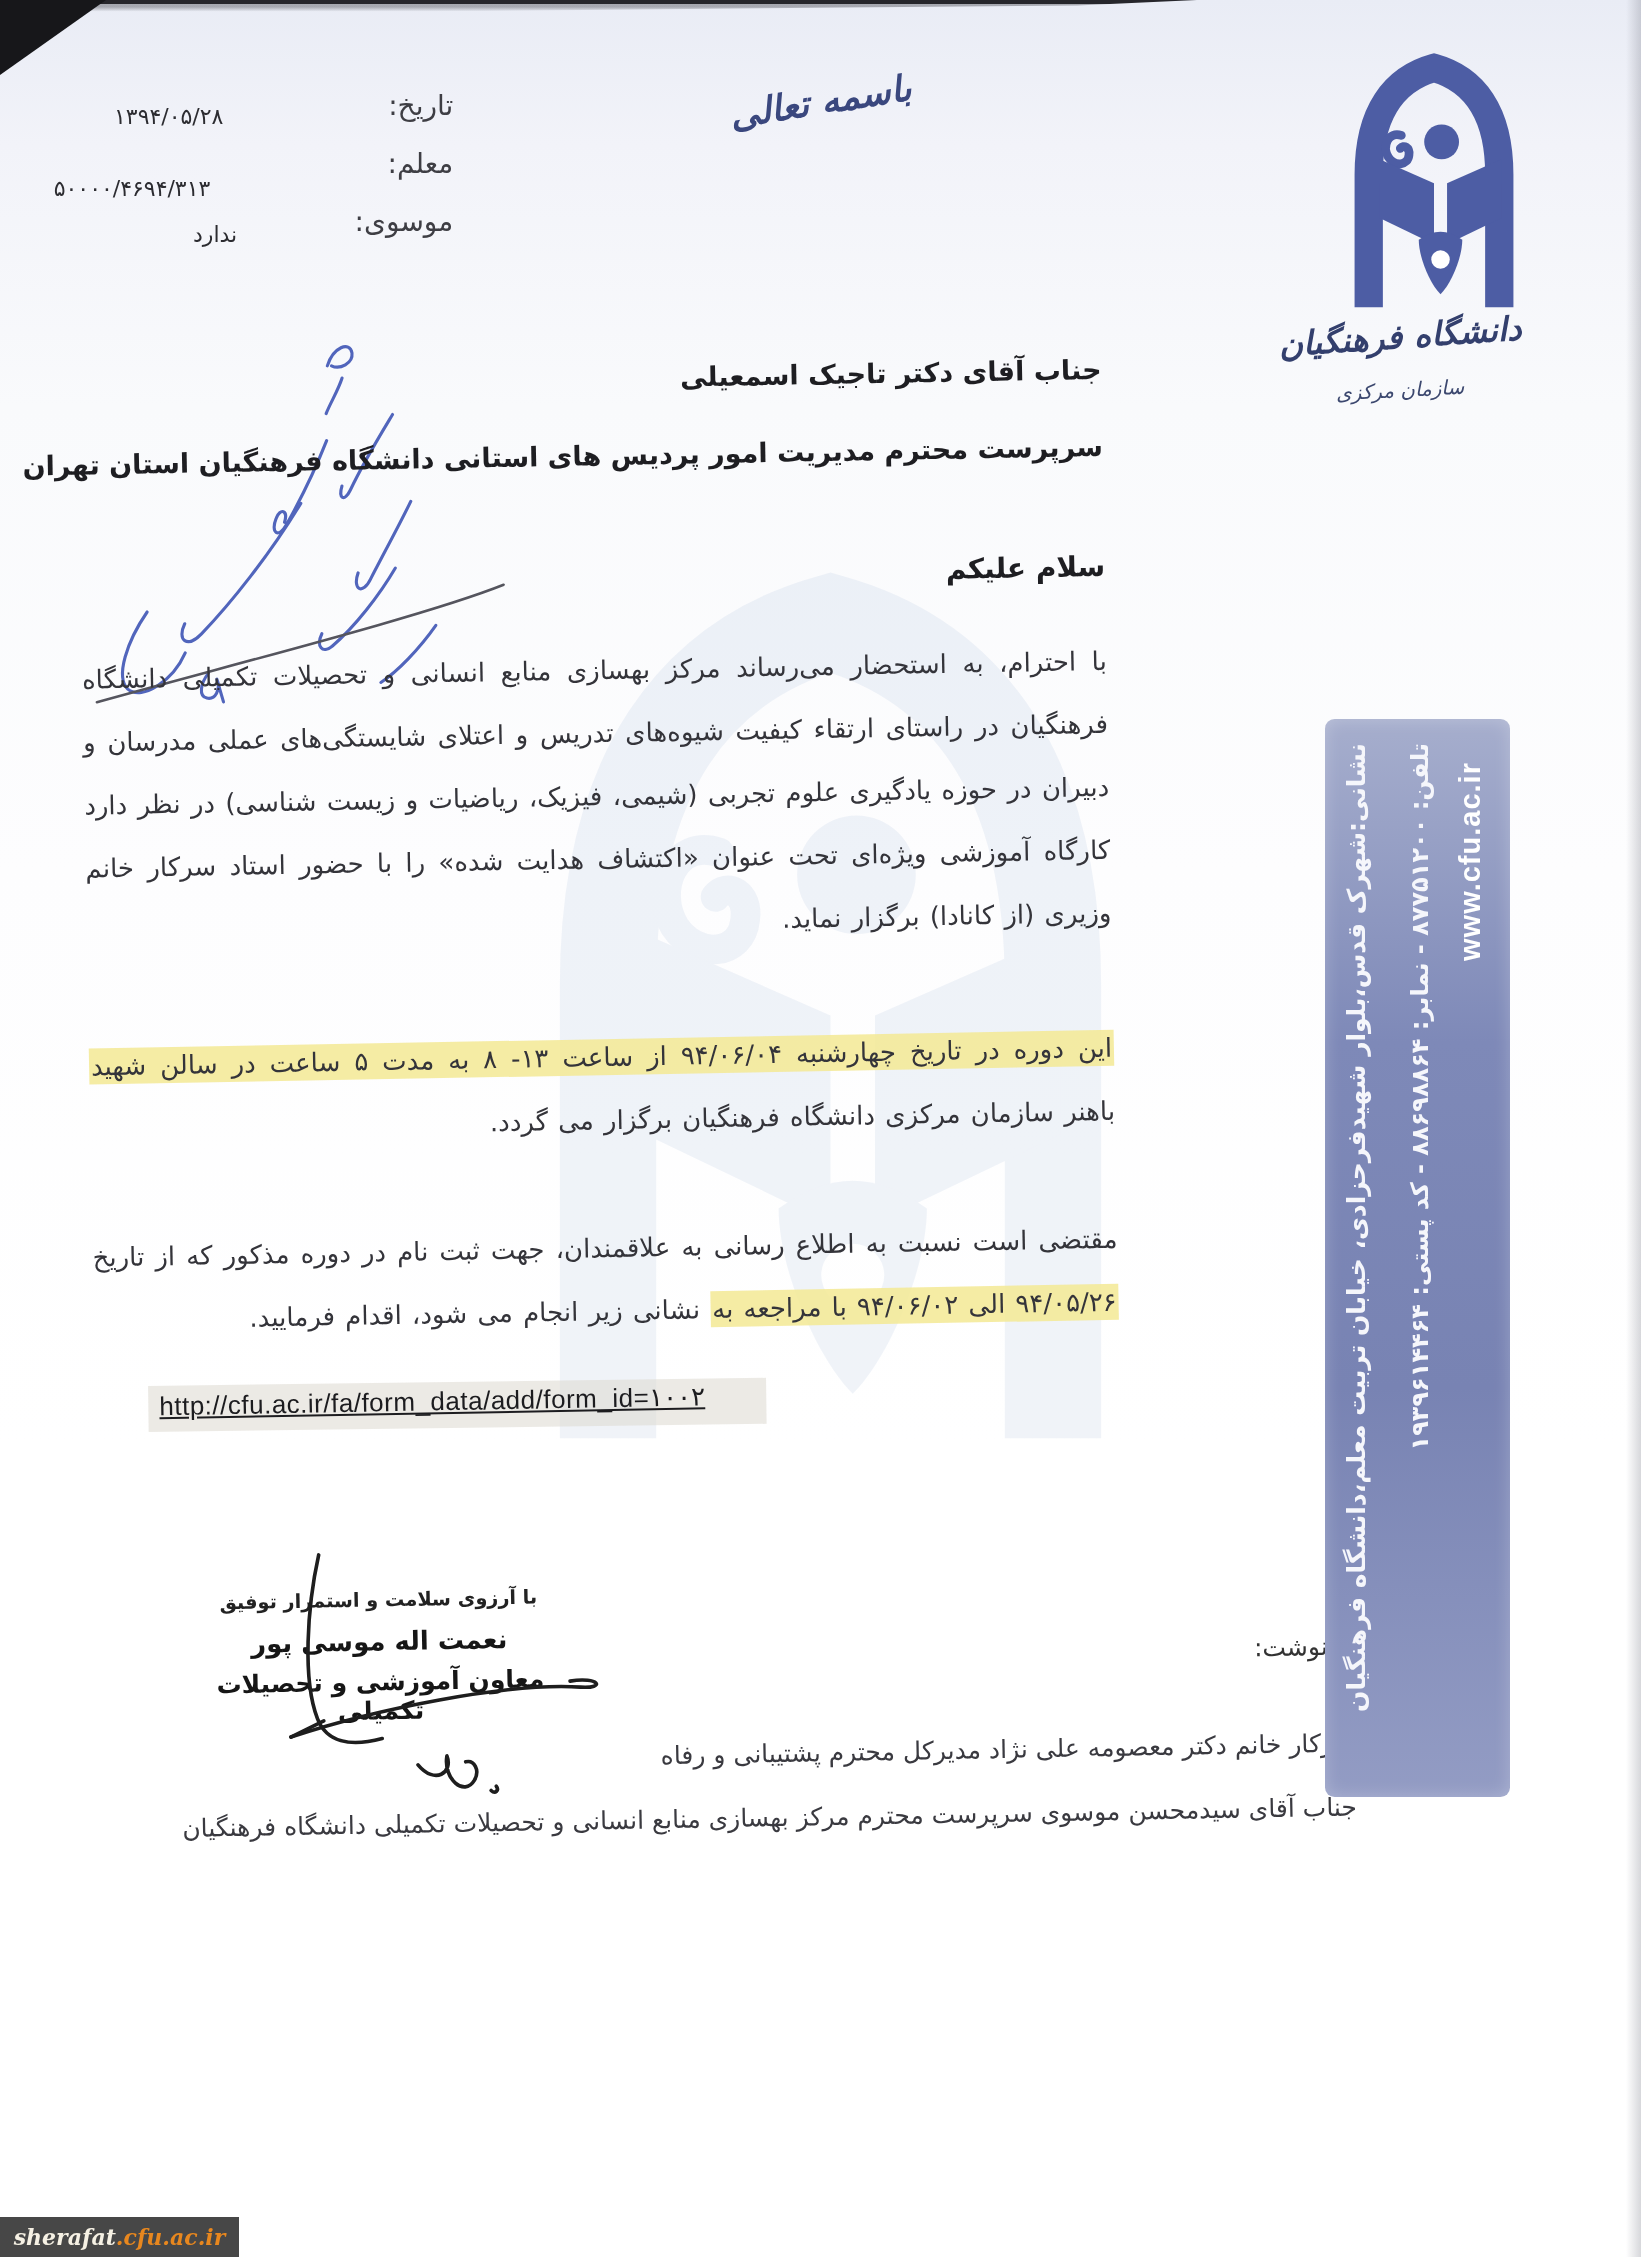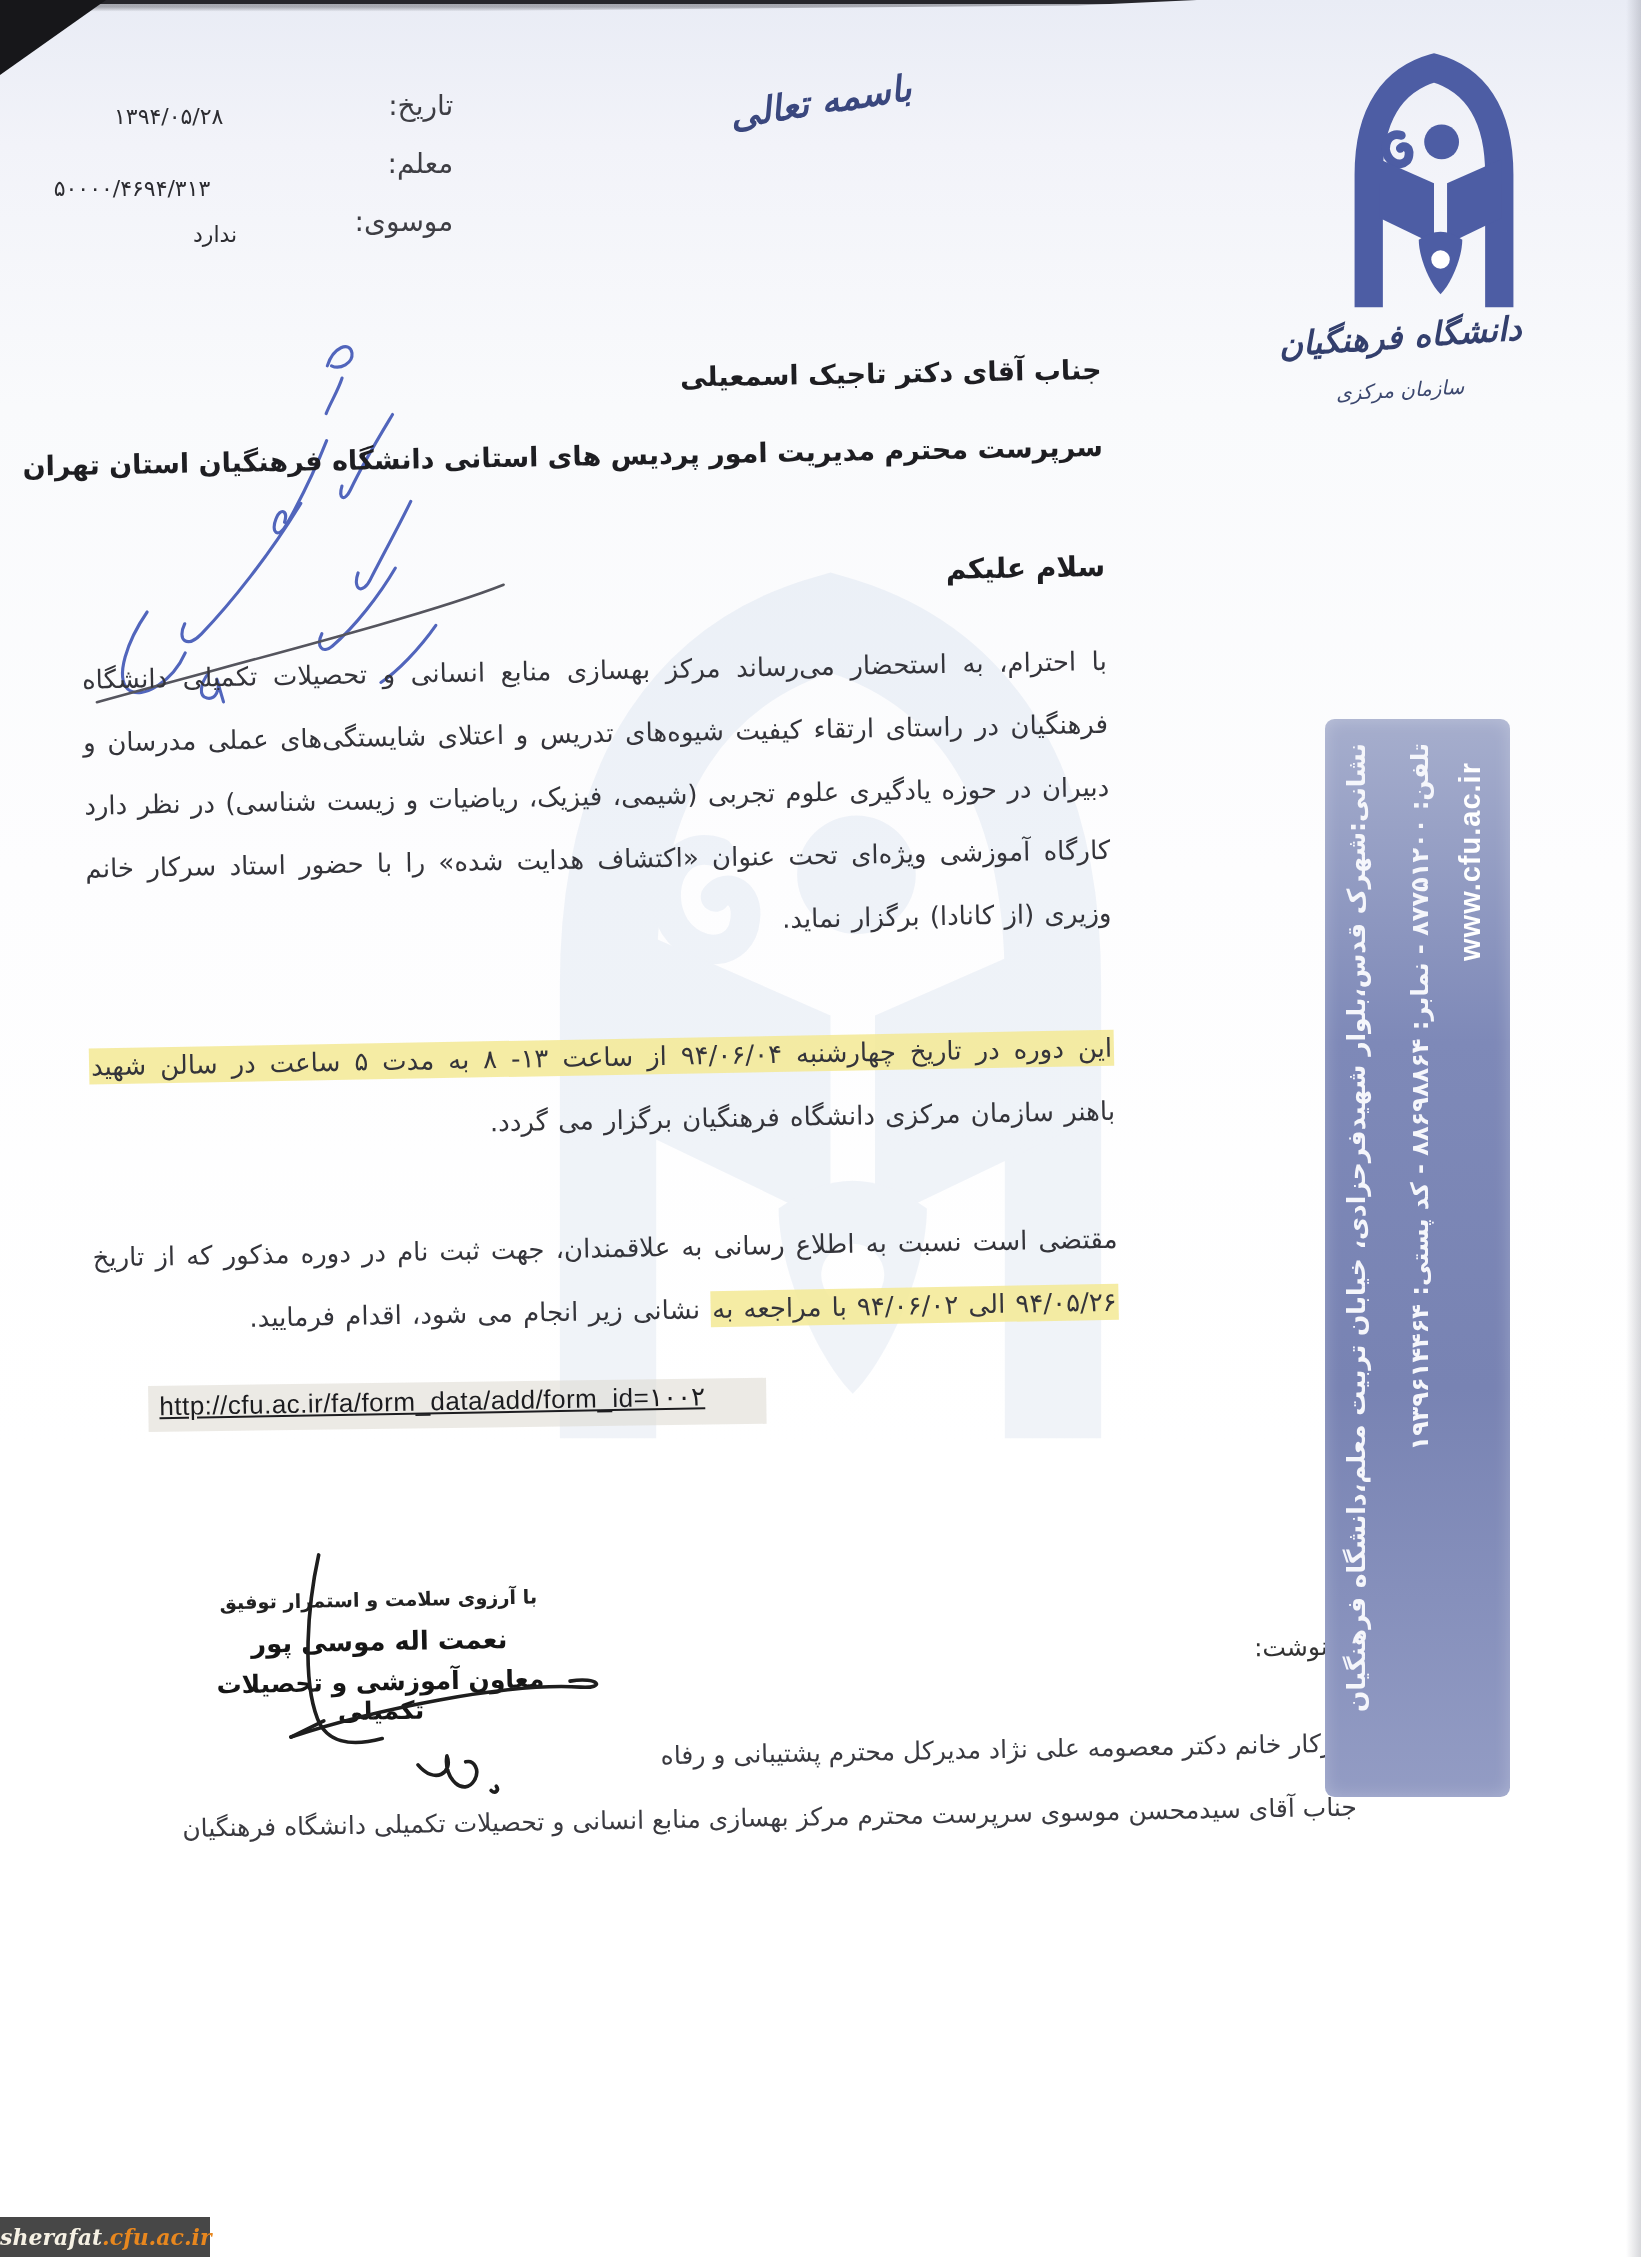--- a/index.html
+++ b/index.html
@@ -67,21 +67,21 @@
     background:linear-gradient(180deg,#a6aecd 0%,#7e89b8 30%,#7883b3 62%,#939cc4 100%);
     box-shadow:inset 0 0 17.4px rgba(255,255,255,.25);}
   .vtext{position:absolute;transform:rotate(-90deg);transform-origin:0 0;white-space:nowrap;
     direction:rtl;color:#f5f6fb;font-weight:bold;}
   .vaddr{left:1342px;top:1786px;width:1043px;font-size:25px;letter-spacing:0.5px;}
   .vcontact{left:1406px;top:1786px;width:1043px;padding-right:87px;font-size:24px;letter-spacing:0.5px;}
   .vweb{position:absolute;left:1454px;top:980px;width:237px;transform:rotate(-90deg);transform-origin:0 0;
     direction:ltr;text-align:center;font-family:"Liberation Sans",sans-serif;
     font-size:29px;font-weight:bold;color:#fff;letter-spacing:1px;white-space:nowrap;}
   
-  .credit{left:0;top:2217px;width:210px;height:41px;background:#474747;
+  .credit{left:0;top:2217px;width:239px;height:41px;background:#474747;
     font-family:"DejaVu Serif",serif;font-style:italic;font-weight:bold;font-size:22px;
     line-height:41px;text-align:center;}
   .credit .cname{color:#f6f1e4;}
   .credit .cdomain{color:#e8871e;}
 </style>
 </head>
 <body>
 
 <div id="page">
 

